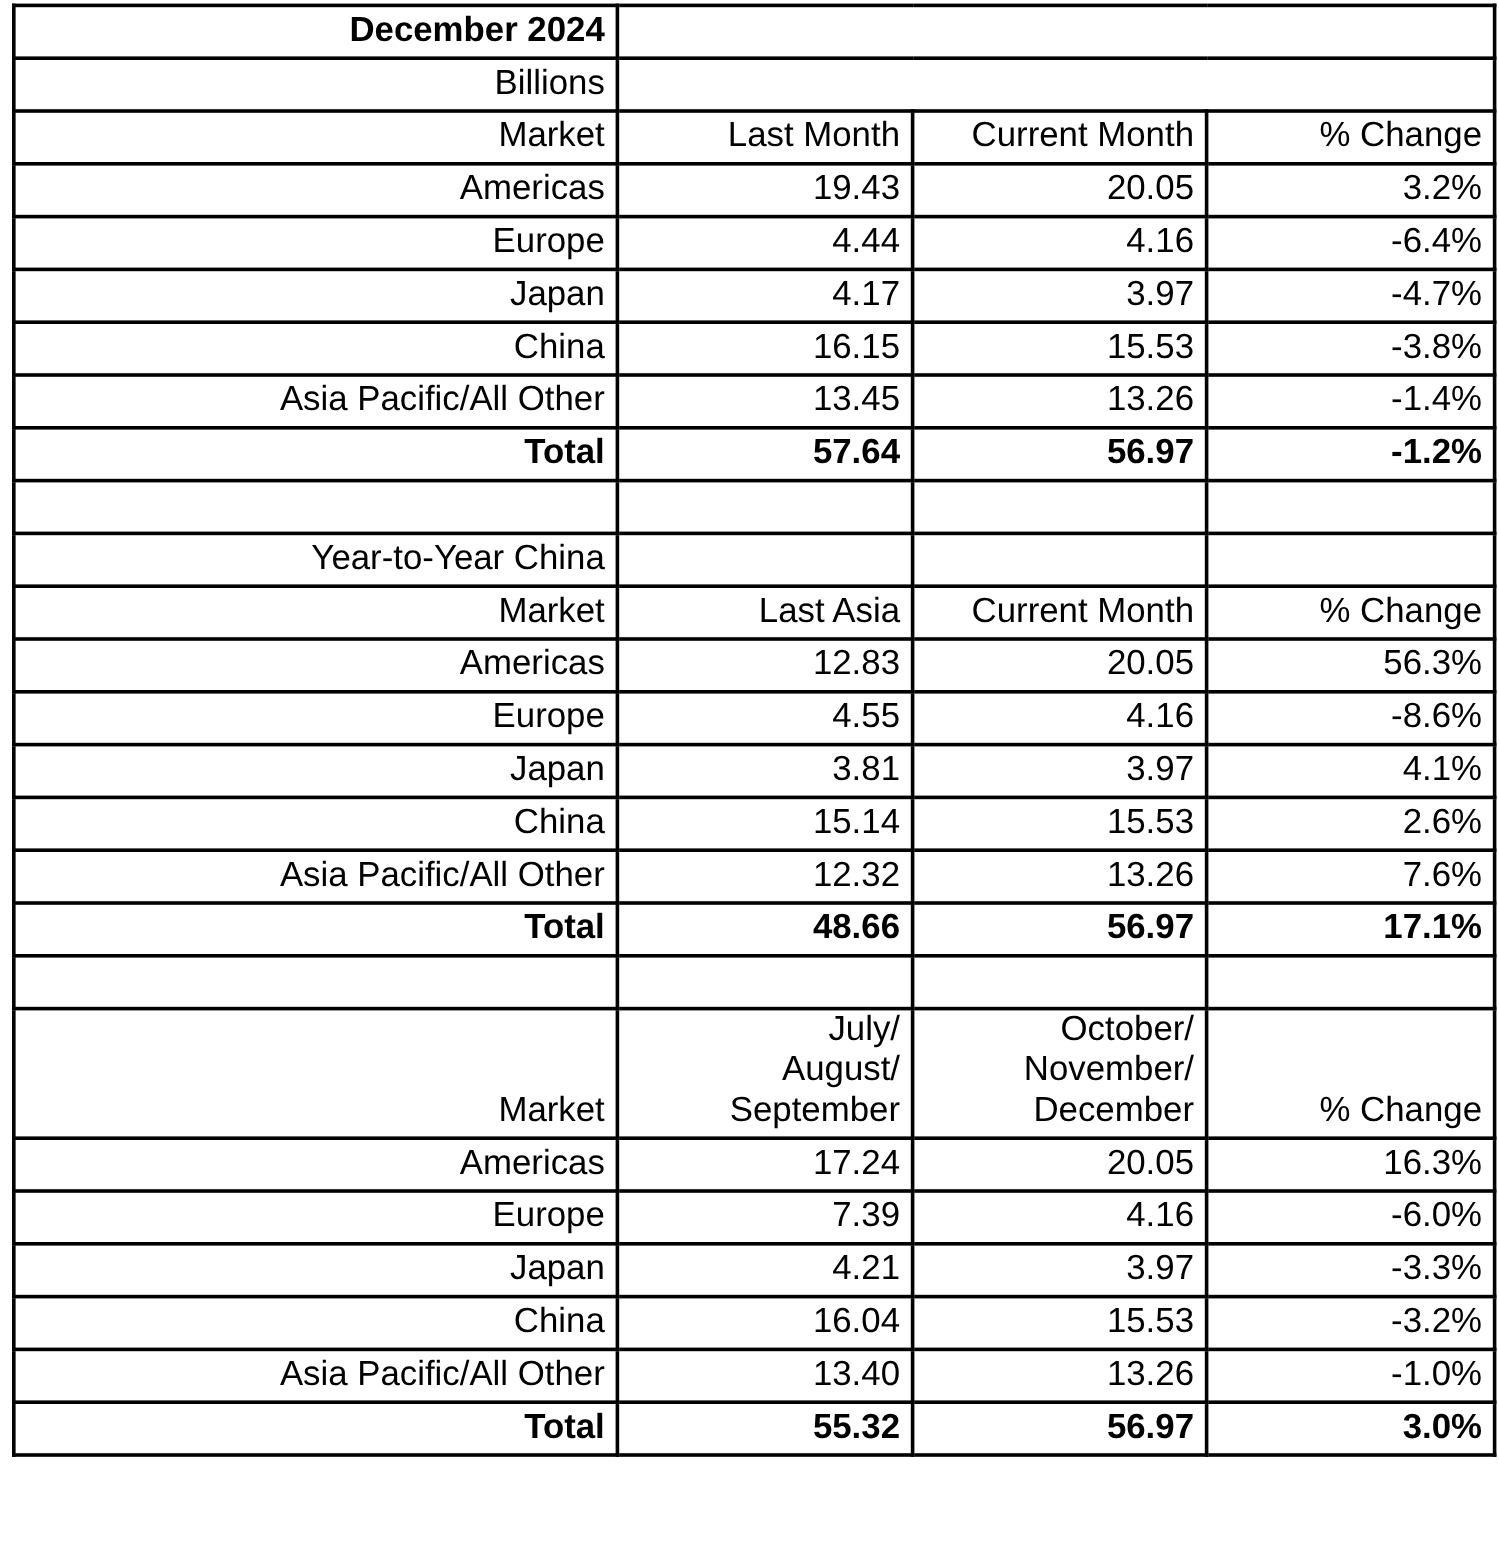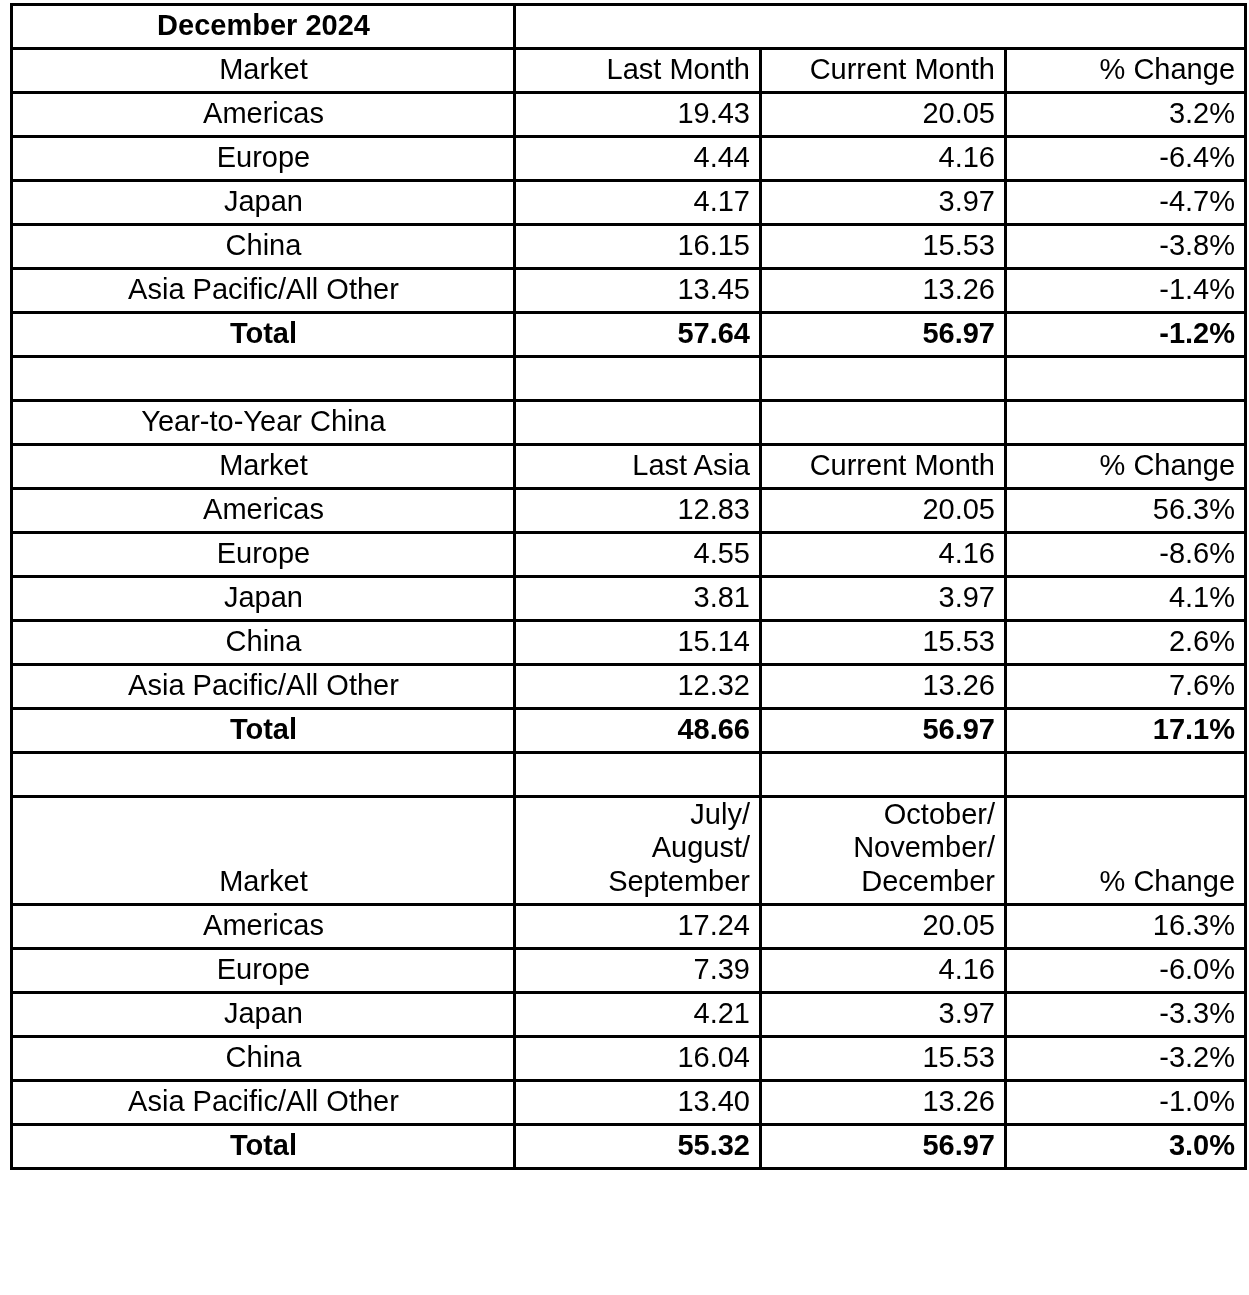--- a/index.html
+++ b/index.html
@@ -29,41 +29,45 @@
     font-size: 29px;
     line-height: 1.15;
     color: #000000;
     vertical-align: bottom;
     padding: 0 9px 5px 10px;
     overflow: hidden;
     white-space: pre-line;
   }
   tr { height: 44px; }
   tr.tall { height: 104px; }
-  td.left { text-align: center; }
+  td.left { text-align: right; }
   td.num  { text-align: right; }
   .bold   { font-weight: bold; }
 </style>
 </head>
 <body>
 
 <div class="page">
   <table class="sales">
     <colgroup>
       <col class="c-market">
       <col class="c-prior">
       <col class="c-current">
       <col class="c-change">
     </colgroup>
     <tbody>
         <tr>
           <td class="left bold">December 2024</td>
           <td colspan="3" class="left"></td>
         </tr>
         <tr>
+          <td class="left">Billions</td>
+          <td colspan="3" class="left"></td>
+        </tr>
+        <tr>
           <td class="left">Market</td>
           <td class="num">Last Month</td>
           <td class="num">Current Month</td>
           <td class="num">% Change</td>
         </tr>
         <tr>
           <td class="left">Americas</td>
           <td class="num">19.43</td>
           <td class="num">20.05</td>
           <td class="num">3.2%</td>

